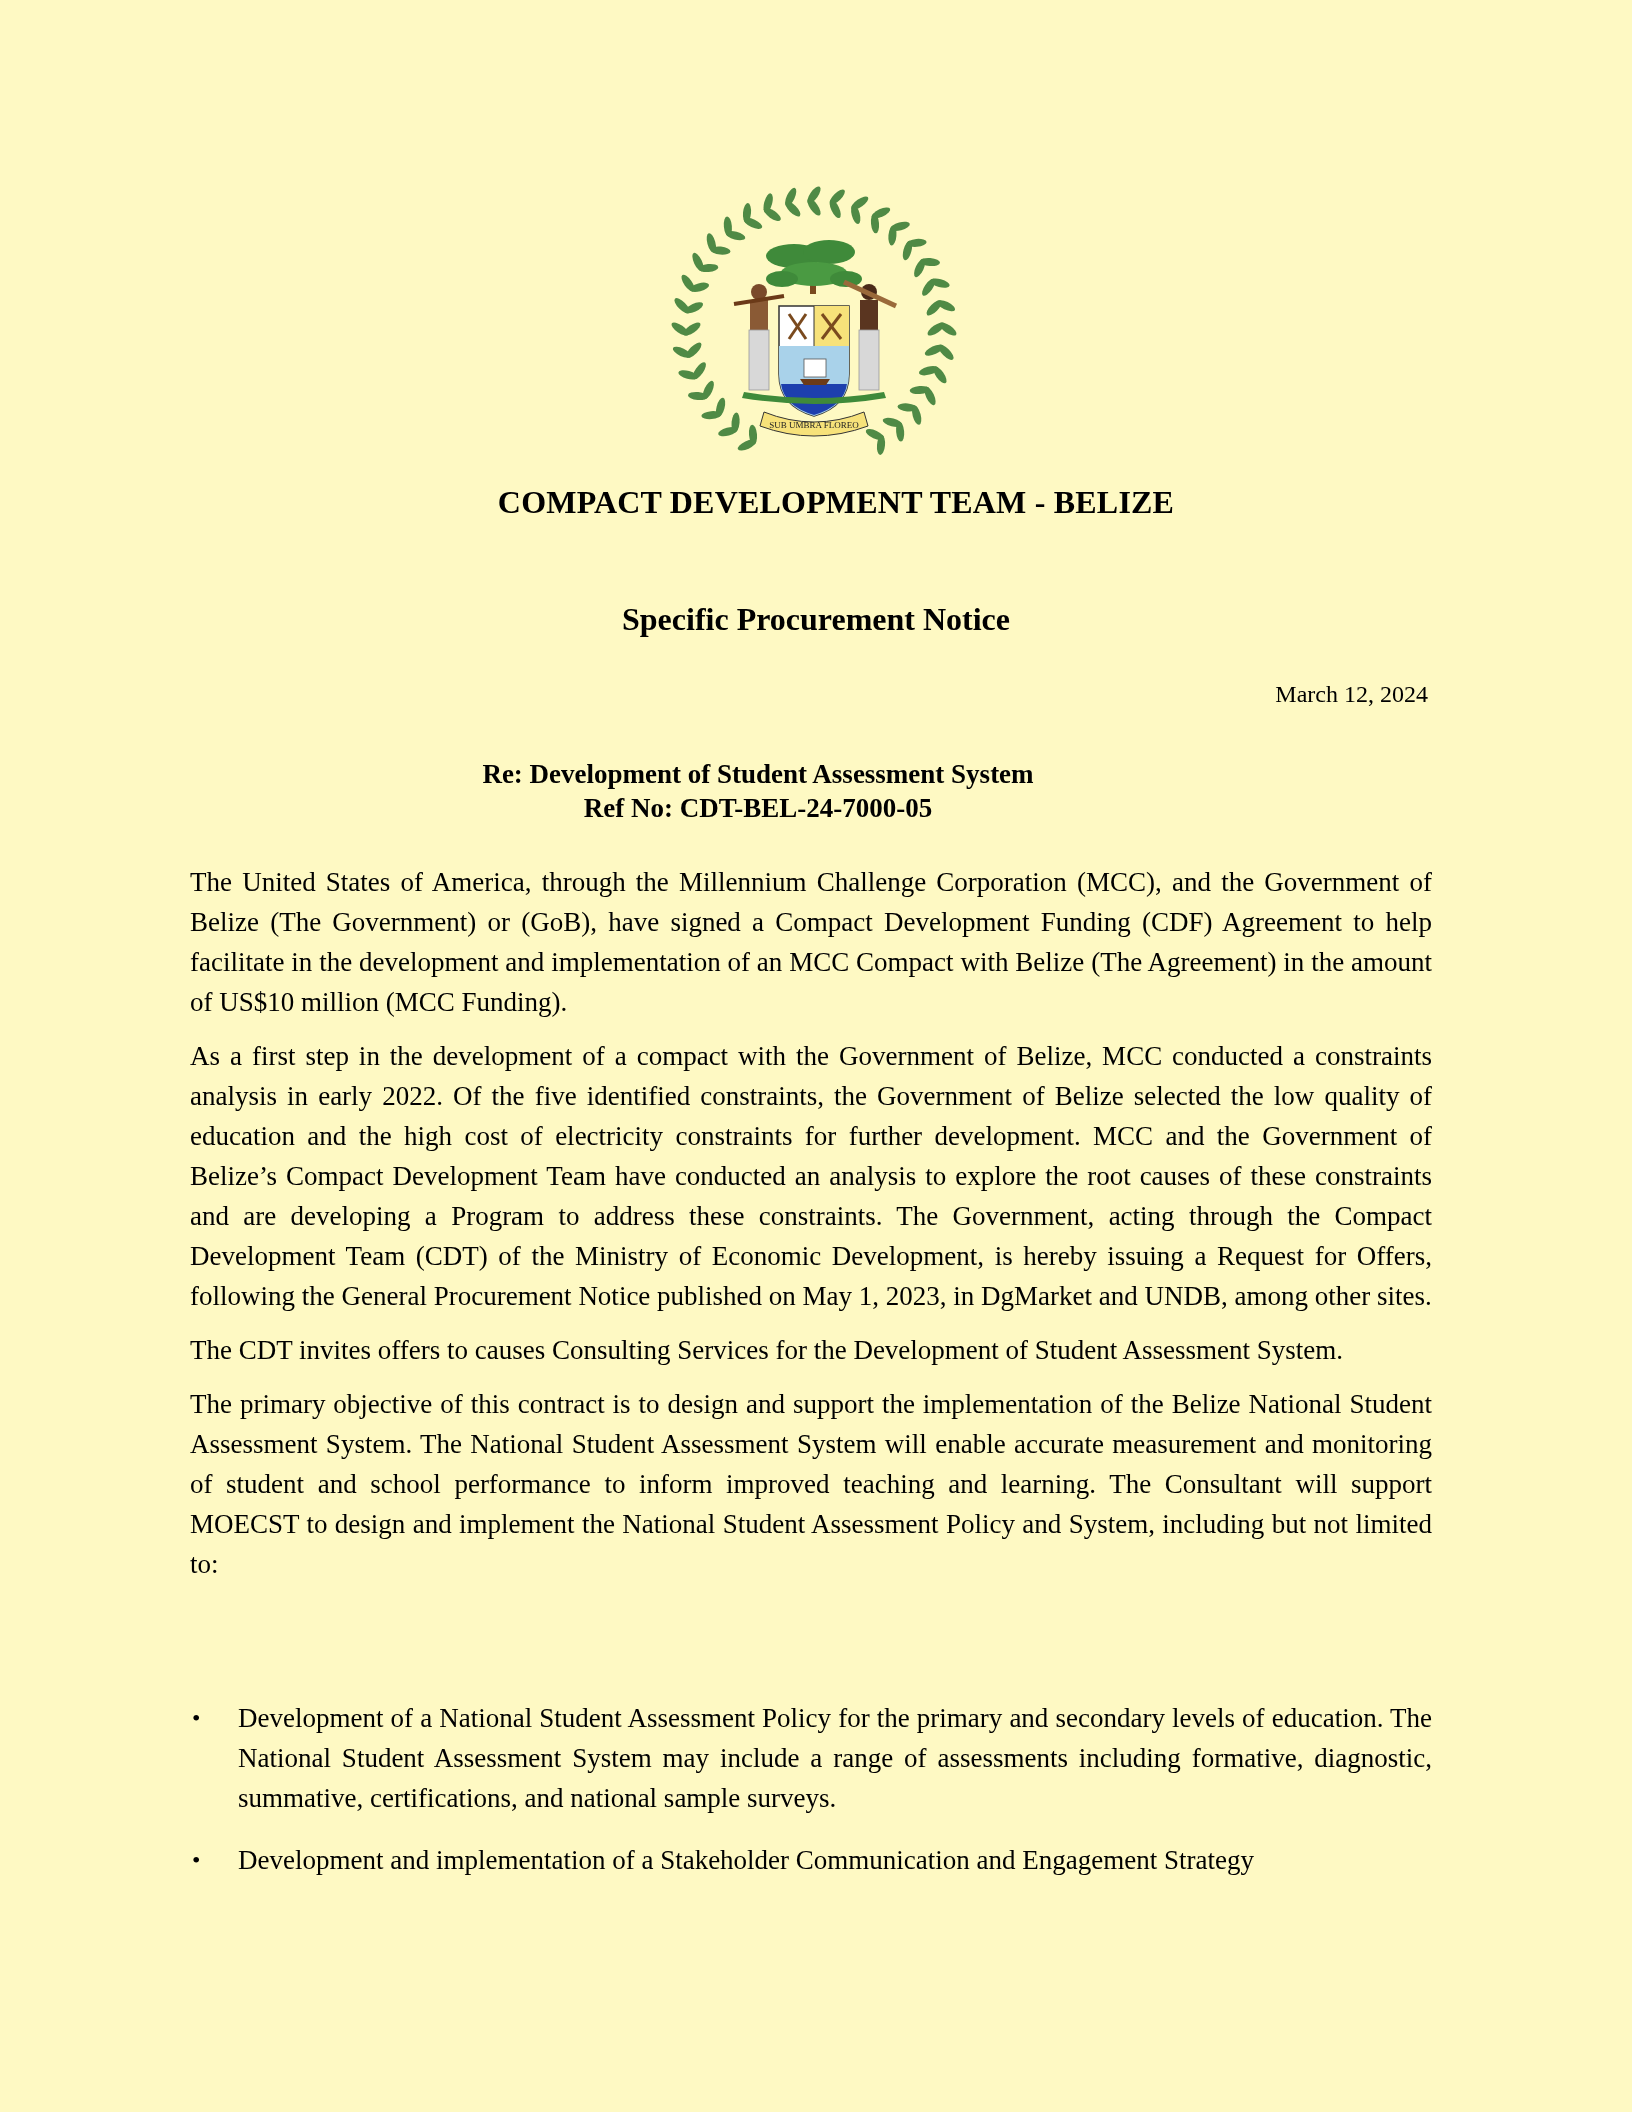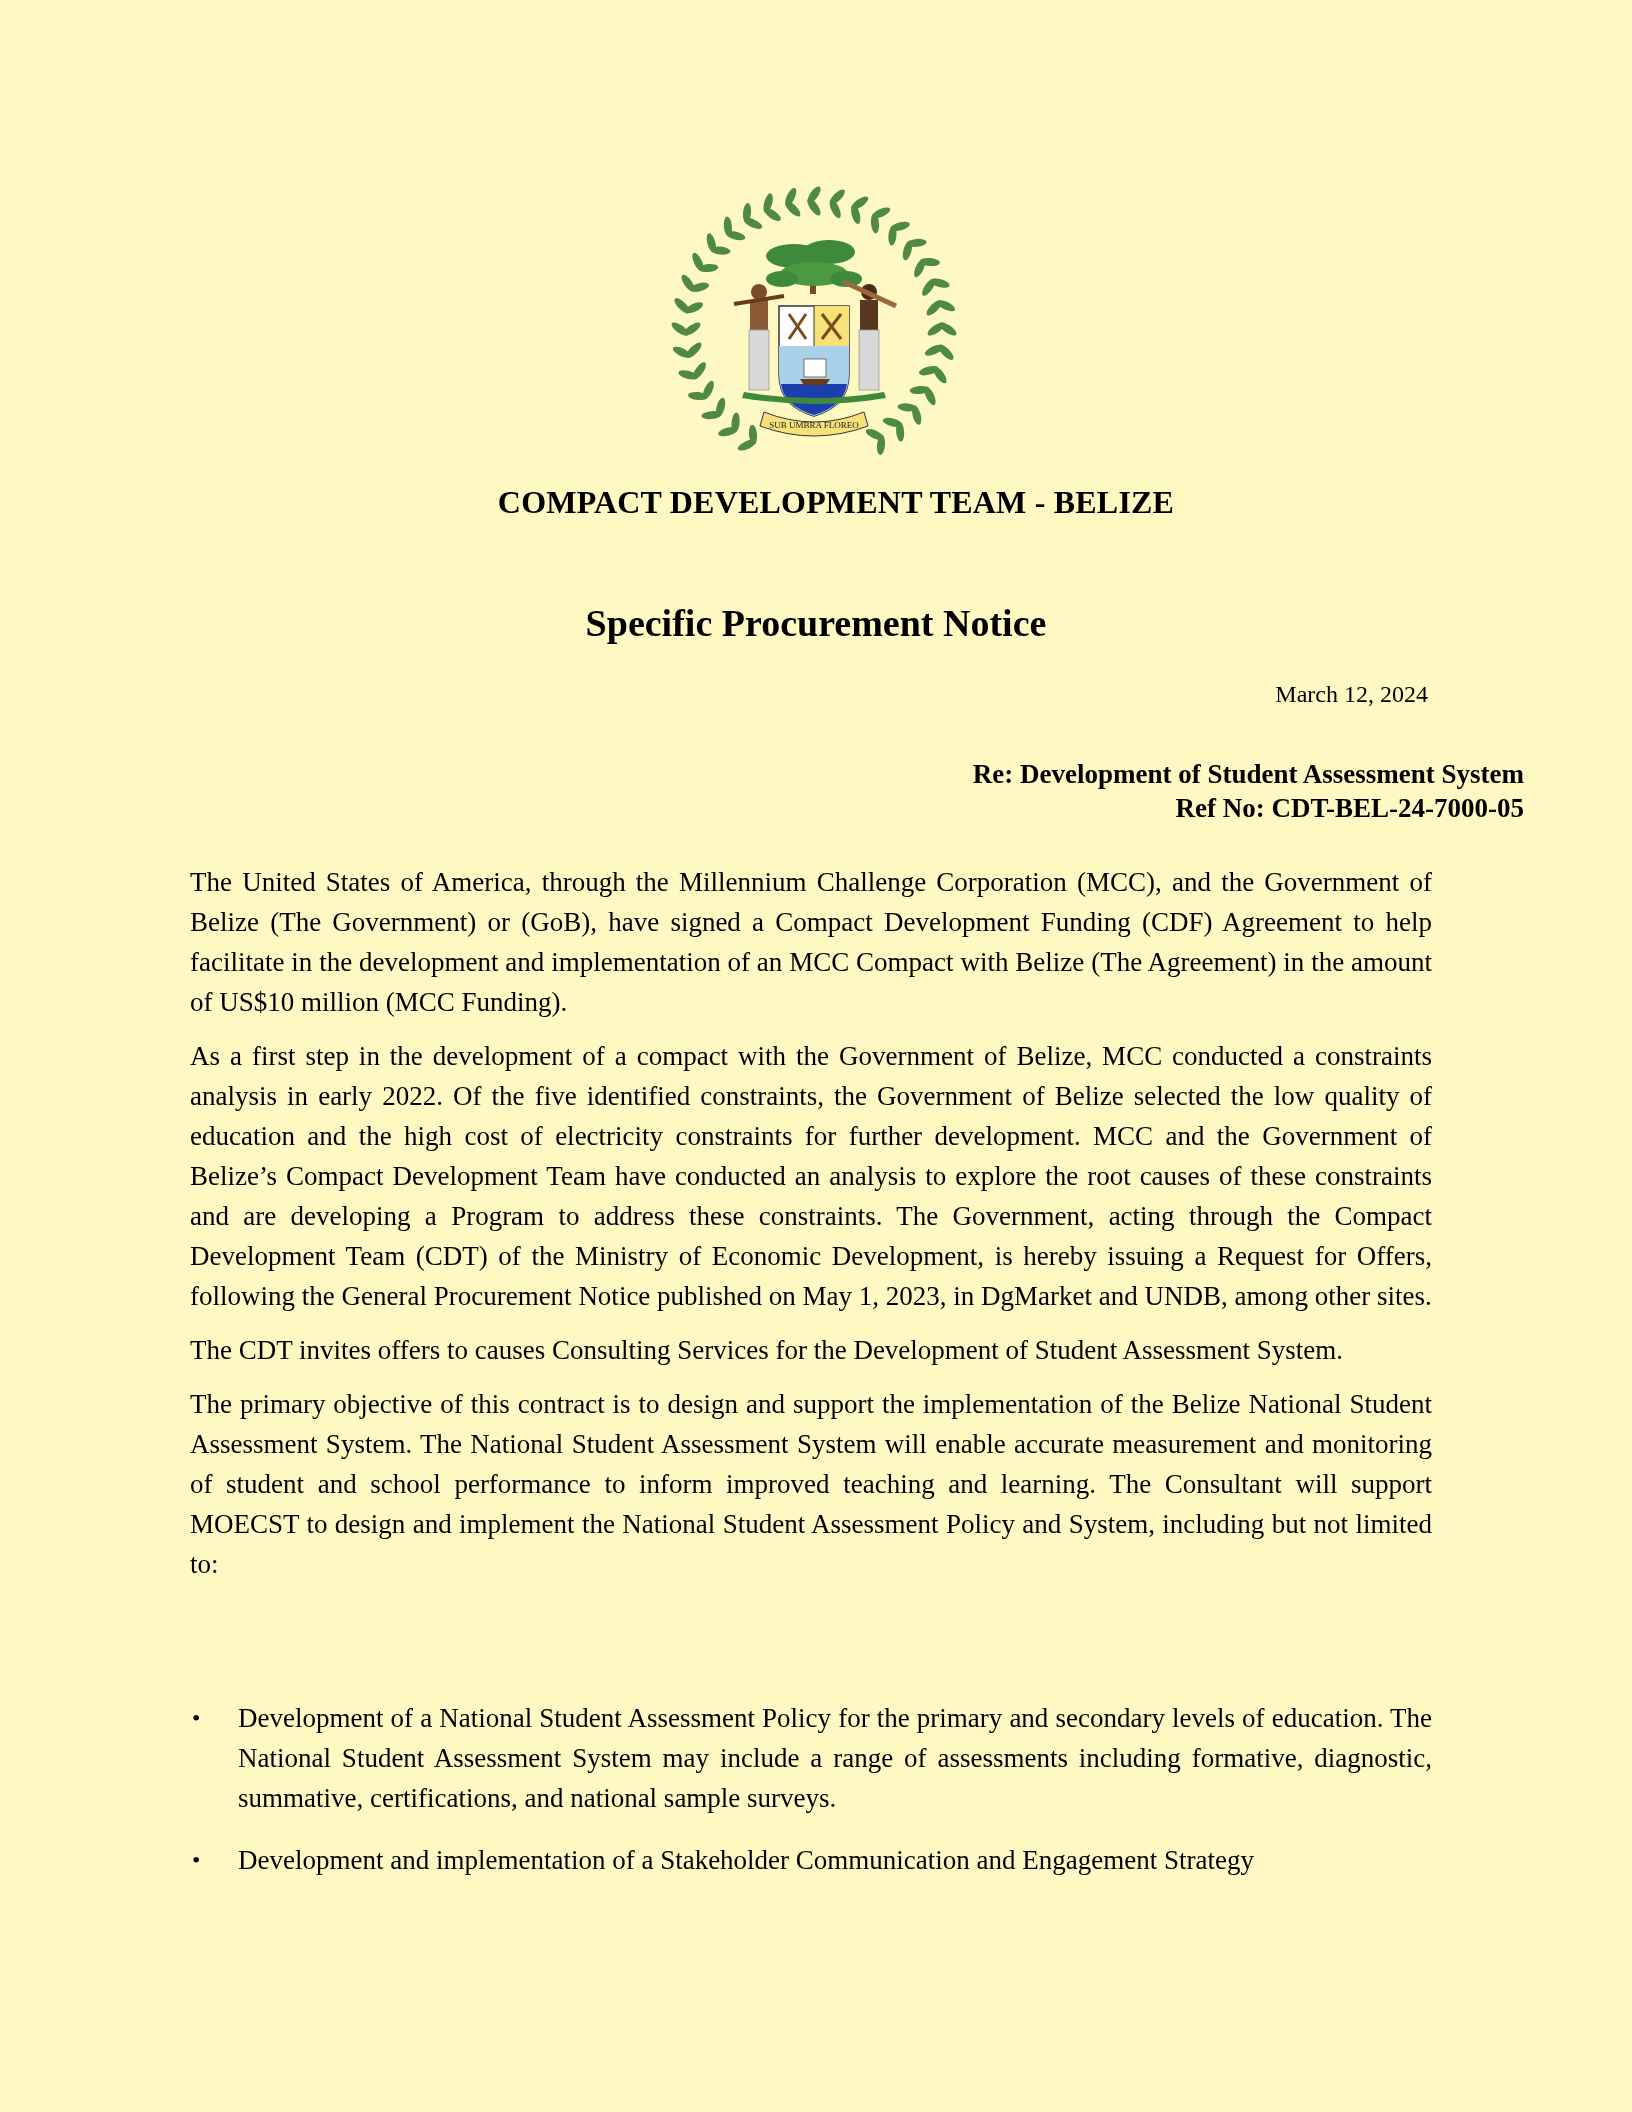--- a/index.html
+++ b/index.html
@@ -2,23 +2,23 @@
 <html><head>
 <meta charset="utf-8">
 <style>
   html, body { margin: 0; padding: 0; background: #ffffff; }
   body { width: 1632px; height: 2112px; position: relative; overflow: hidden; }
   .page { position: absolute; left: 0; top: 0; width: 1632px; height: 2112px; background: #fef9c3; color: #000;
     font-family: "Liberation Serif", "DejaVu Serif", serif; }
   .seal { position: absolute; left: 664px; top: 184px; width: 300px; height: 290px; }
   .title { position: absolute; left: 0; width: 1632px; text-align: center; font-weight: bold; }
   .org-title { top: 484px; font-size: 32px; letter-spacing: 0.2px; margin-left: 20px; }
-  .notice-title { top: 601px; font-size: 38px; }
+  .notice-title { top: 601px; font-size: 32px; }
   .date { position: absolute; top: 681px; right: 204px; font-weight: normal; font-size: 24px; }
-  .re { position: absolute; top: 757px; left: 0; width: 1516px; text-align: right; font-weight: bold; font-size: 27px; line-height: 34px; padding-left: 8px; }
+  .re { position: absolute; top: 757px; left: 0; width: 1516px; text-align: center; font-weight: bold; font-size: 27px; line-height: 34px; }
   .body { position: absolute; left: 190px; width: 1242px; font-size: 27px; line-height: 40px; text-align: justify; }
   .p { margin: 0 0 14px 0; }
   .bullets { position: absolute; left: 190px; width: 1242px; font-size: 27px; line-height: 40px; margin: 0; padding: 0; list-style: none; }
   .bullets li { position: relative; padding-left: 48px; text-align: justify; margin-bottom: 22px; }
   .bullets .dot { position: absolute; left: 2px; top: 0; font-size: 24px; }
 </style>
 </head>
 <body>
 
 <div class="page">

